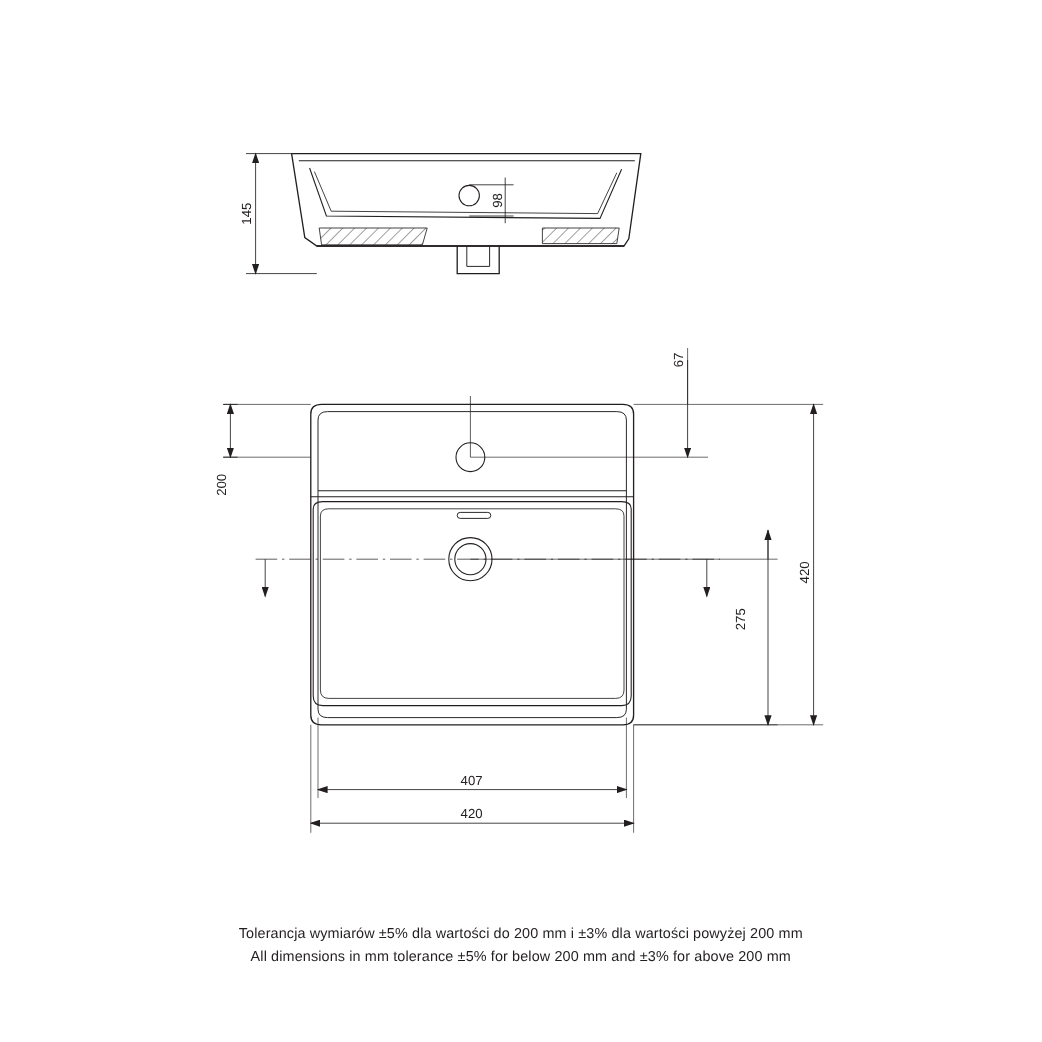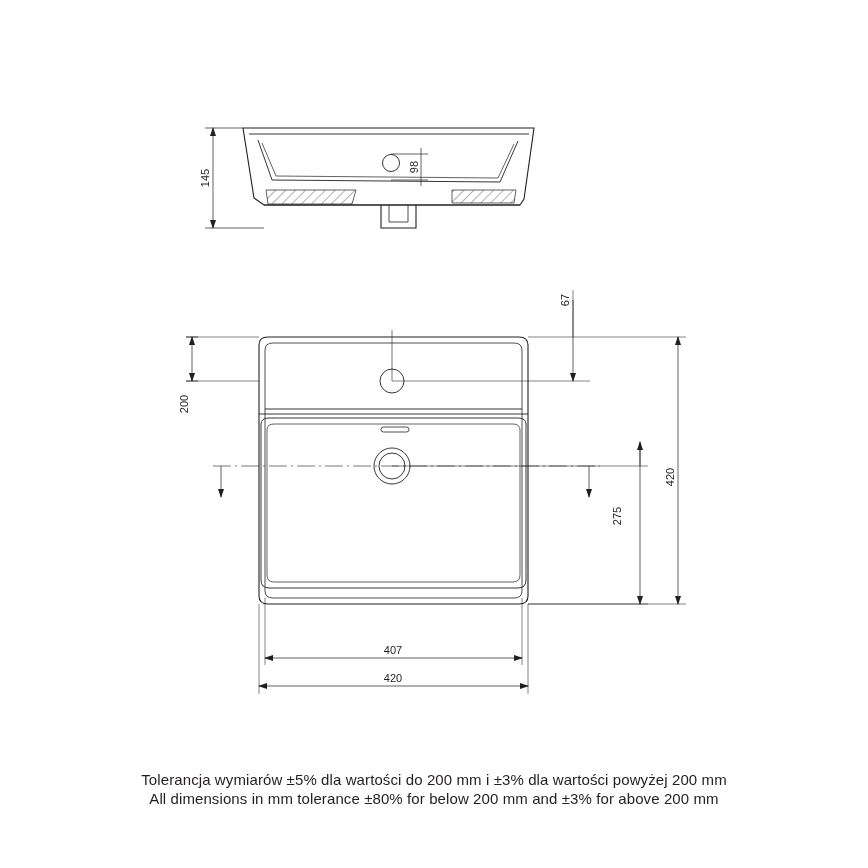--- a/index.html
+++ b/index.html
@@ -19,21 +19,21 @@
     position: absolute;
     left: 0; top: 0;
     width: 868px;
     height: 868px;
   }
   .note {
     position: absolute;
     left: 0;
     width: 868px;
     text-align: center;
-    font-size: 15px;
+    font-size: 12px;
     letter-spacing: 0.1px;
     color: #231f20;
   }
   .note-pl { top: 771px; }
   .note-en { top: 790px; }
   svg text {
     font-family: "Liberation Sans", sans-serif;
     fill: #231f20;
   }
 </style>
@@ -191,13 +191,13 @@
   <text x="393" y="654" font-size="11" text-anchor="middle">407</text>
 
   <g stroke="#231f20" stroke-width="0.7" fill="none">
     <line x1="259" y1="686" x2="528" y2="686" marker-start="url(#arrHs)" marker-end="url(#arrH)"></line>
   </g>
   <text x="393" y="682" font-size="11" text-anchor="middle">420</text>
 
 </svg>
 
 <div class="note note-pl">Tolerancja wymiarów ±5% dla wartości do 200 mm i ±3% dla wartości powyżej 200 mm</div>
-<div class="note note-en">All dimensions in mm tolerance ±80% for below 200 mm and ±3% for above 200 mm</div>
+<div class="note note-en">All dimensions in mm tolerance ±5% for below 200 mm and ±3% for above 200 mm</div>
 
 </body></html>

